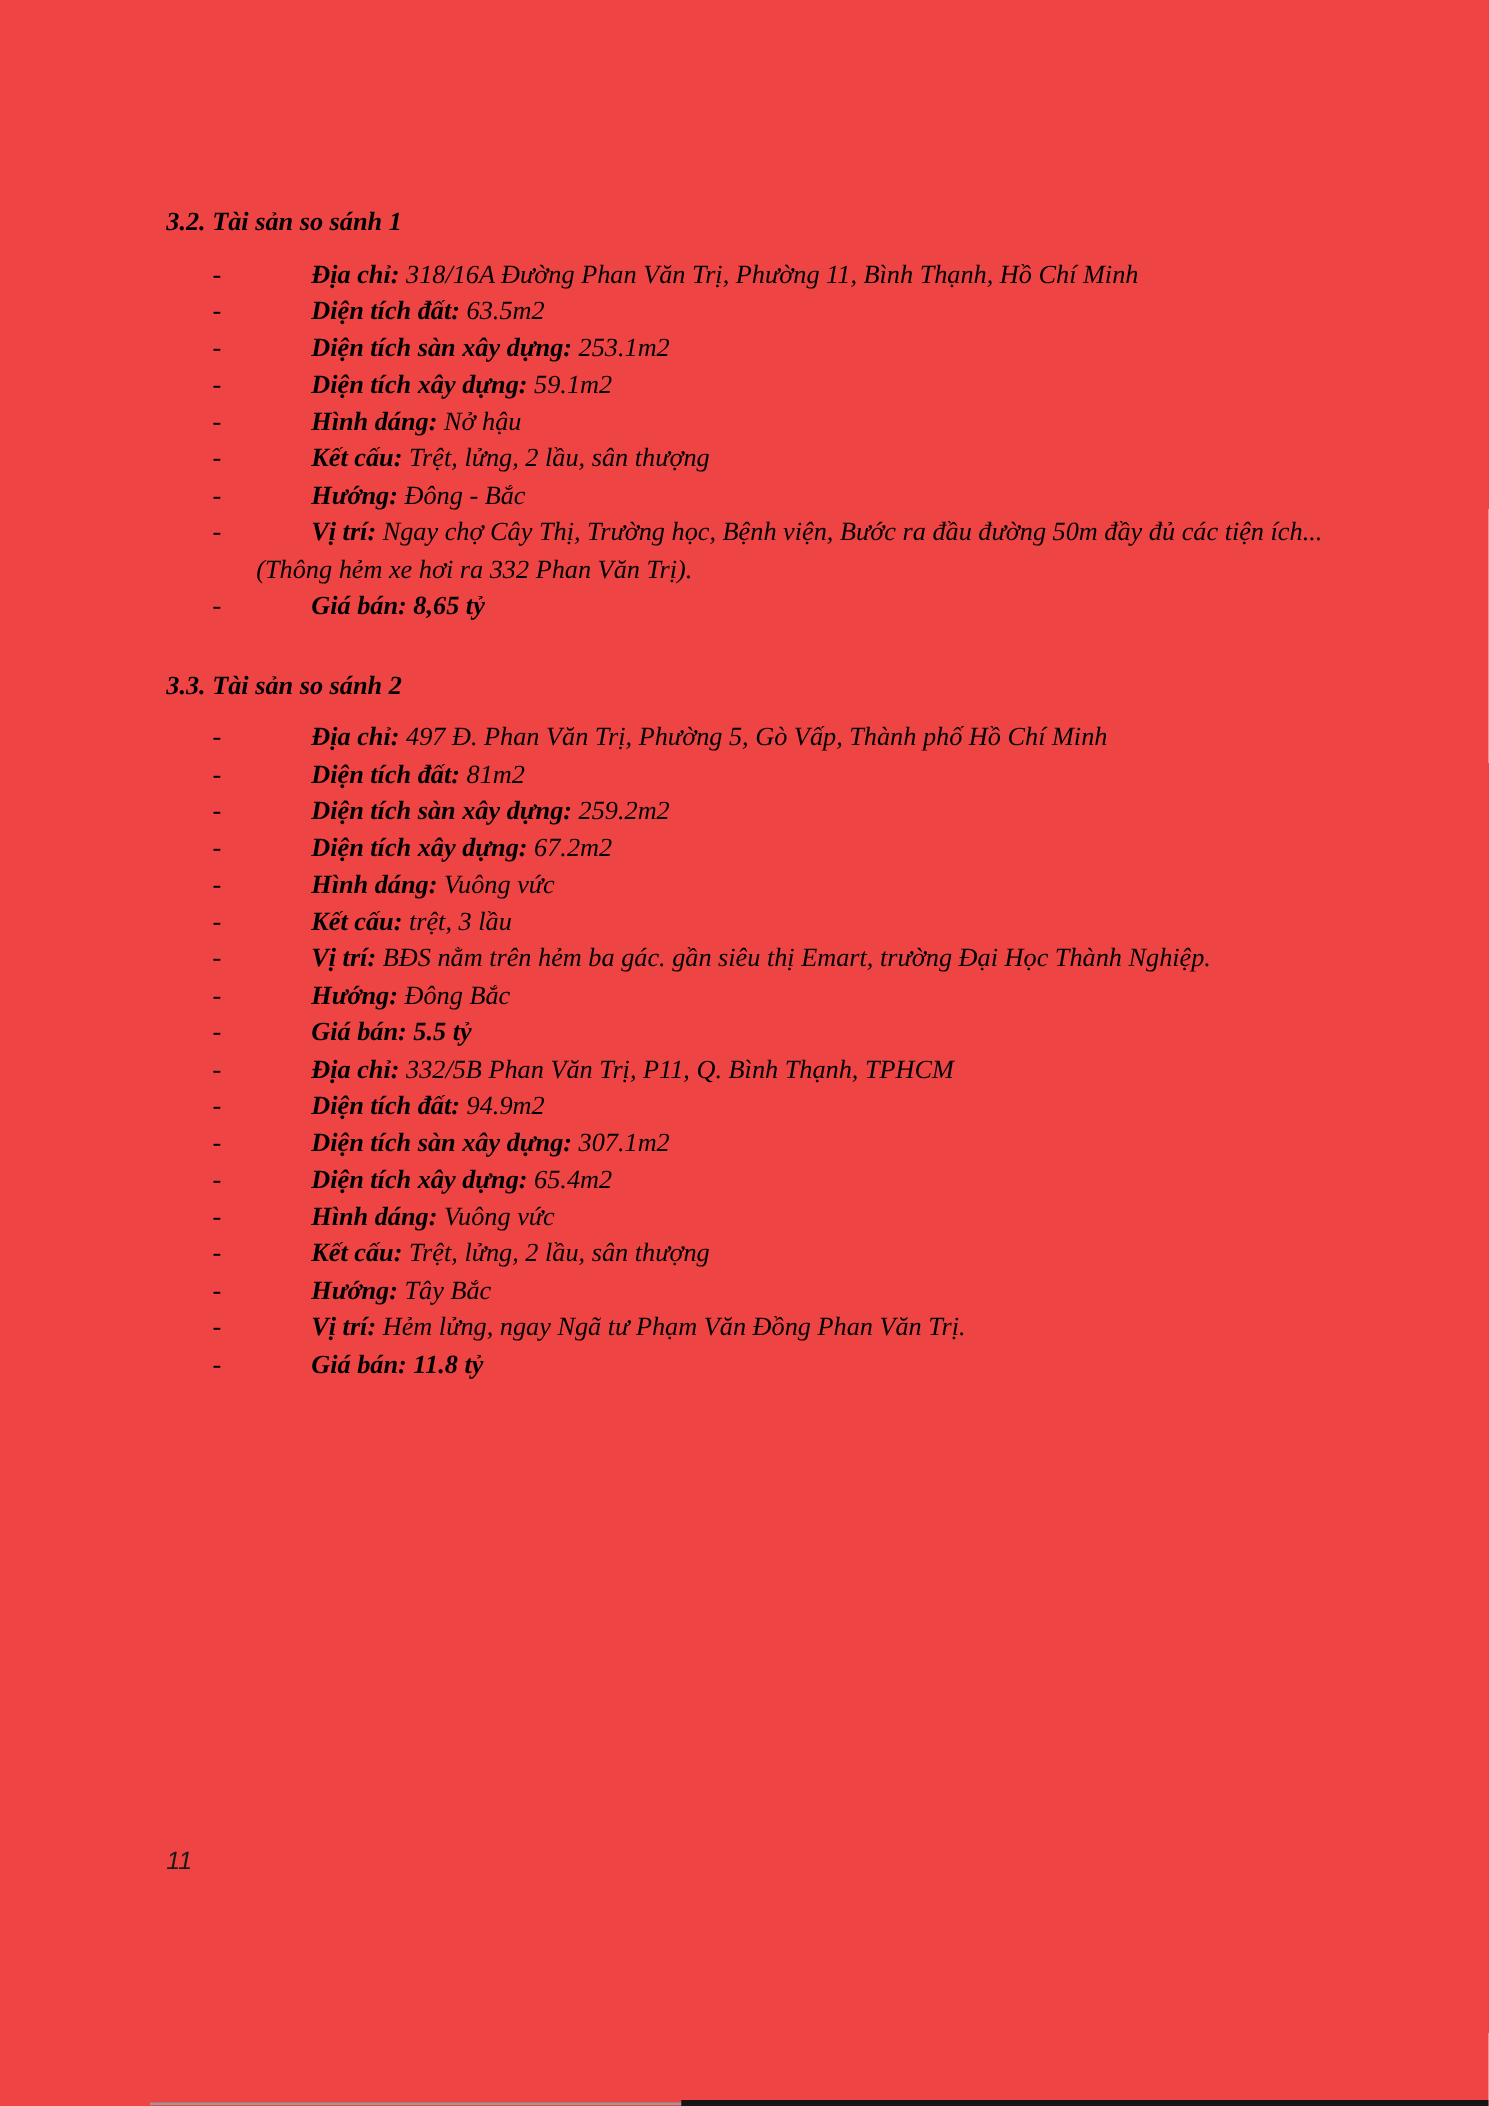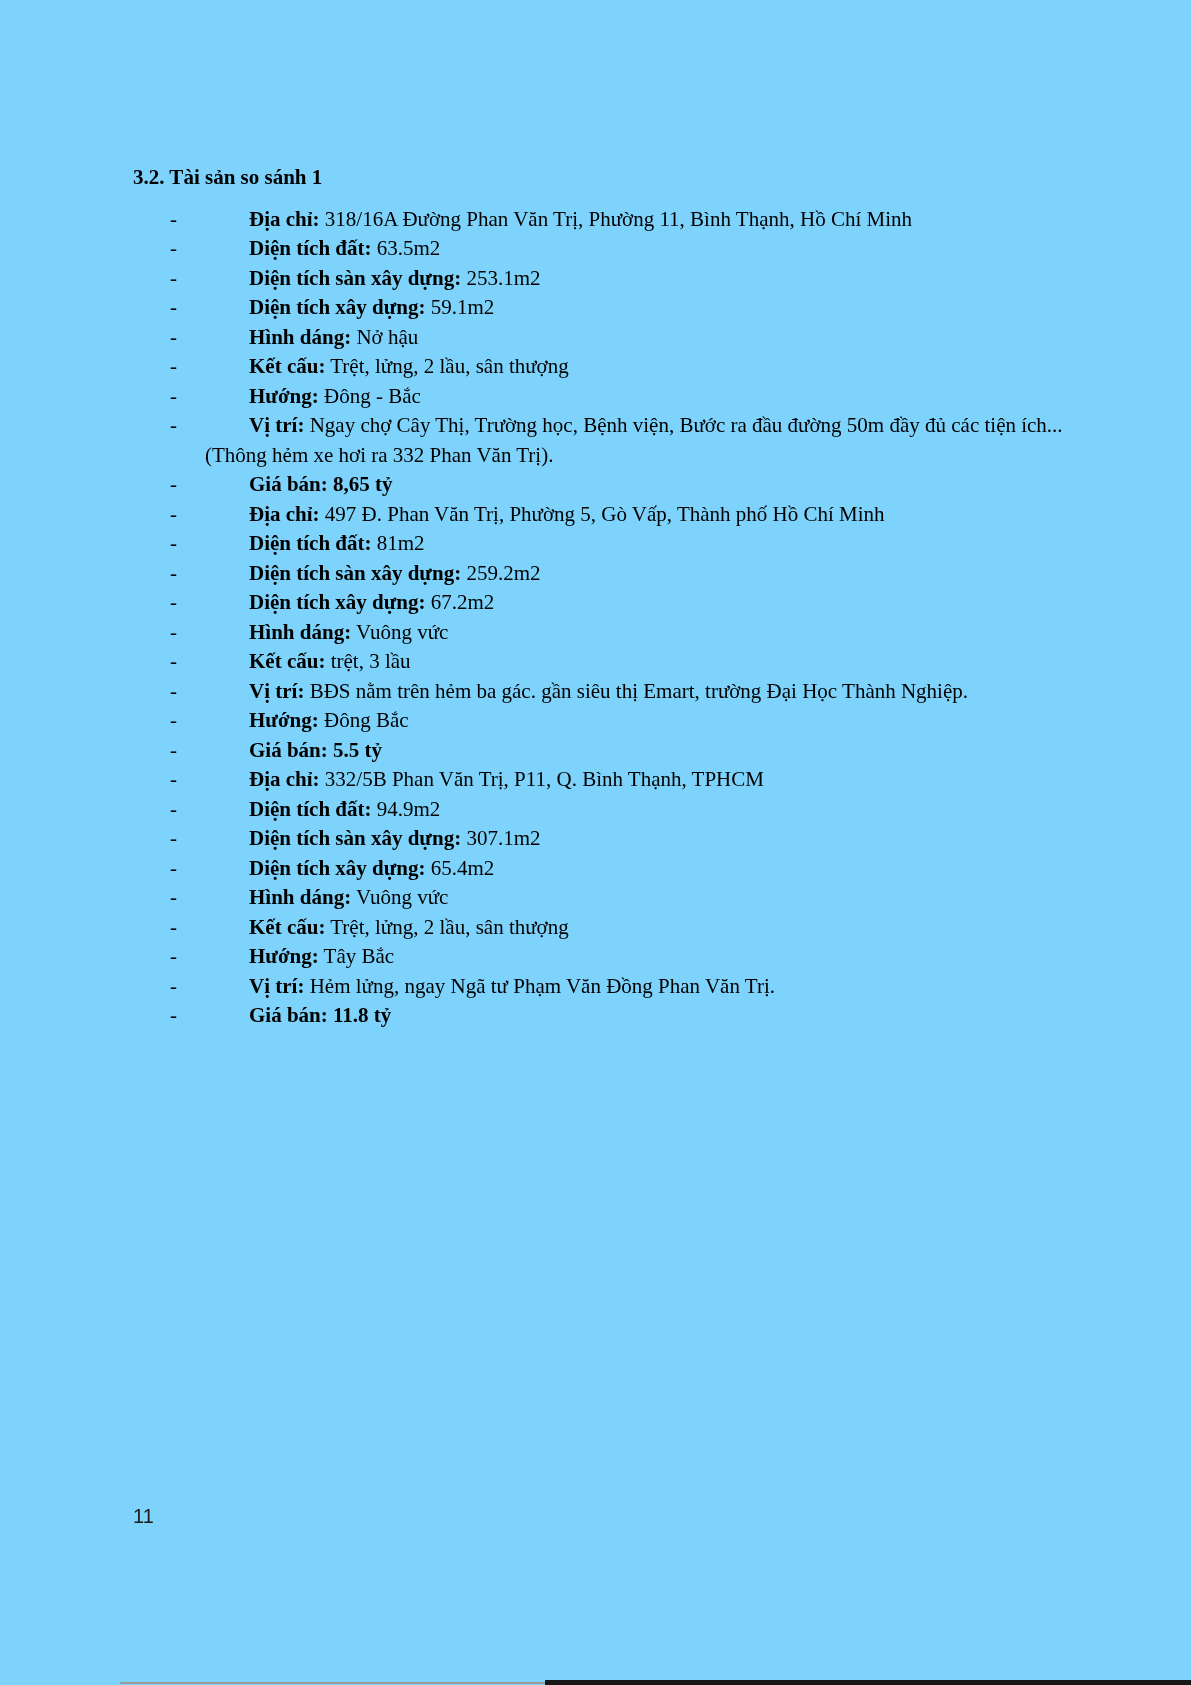--- a/index.html
+++ b/index.html
@@ -4,24 +4,25 @@
 <style>
   html, body {
     margin: 0;
     padding: 0;
     background: #ffffff;
   }
   .page {
     position: relative;
     width: 1191px;
     height: 1685px;
-    background: #7dd3fc;
+    background: #ef4444;
     font-family: "Liberation Serif", serif;
     color: #000000;
     overflow: hidden;
+    font-style: italic;
   }
   .content {
     position: absolute;
     top: 0; left: 0; right: 0; bottom: 0;
     padding: 163px 118px 0 133px;
     box-sizing: border-box;
   }
   .section { margin: 0; }
   .section + .section { margin-top: 0; }
   .section-heading {
@@ -53,21 +54,20 @@
   .item-value { font-weight: normal; }
   .item-value.bold { font-weight: bold; }
   .page-number {
     position: absolute;
     left: 133px;
     top: 1477px;
     font-family: "Liberation Sans", sans-serif;
     font-size: 20px;
     line-height: 24px;
     color: #1a1a1a;
-    margin-top: 27px;
   }
   .bottom-edge-light {
     position: absolute;
     left: 120px;
     width: 428px;
     bottom: 1px;
     height: 2px;
     background: #9a9a9a;
   }
   .bottom-edge-dark {
@@ -129,20 +129,21 @@
   </li>
 
   <li class="list-item">
     <span class="bullet-dash">-</span>
     <span class="item-text"><span class="item-label">Giá bán:</span><span class="item-value bold"> 8,65 tỷ</span></span>
   </li>
 </ul>
   </section>
 
   <section class="section">
+    <h2 class="section-heading">3.3. Tài sản so sánh 2</h2>
     <ul class="item-list">
   <li class="list-item">
     <span class="bullet-dash">-</span>
     <span class="item-text"><span class="item-label">Địa chỉ:</span><span class="item-value"> 497 Đ. Phan Văn Trị, Phường 5, Gò Vấp, Thành phố Hồ Chí Minh</span></span>
   </li>
 
   <li class="list-item">
     <span class="bullet-dash">-</span>
     <span class="item-text"><span class="item-label">Diện tích đất:</span><span class="item-value"> 81m2</span></span>
   </li>

